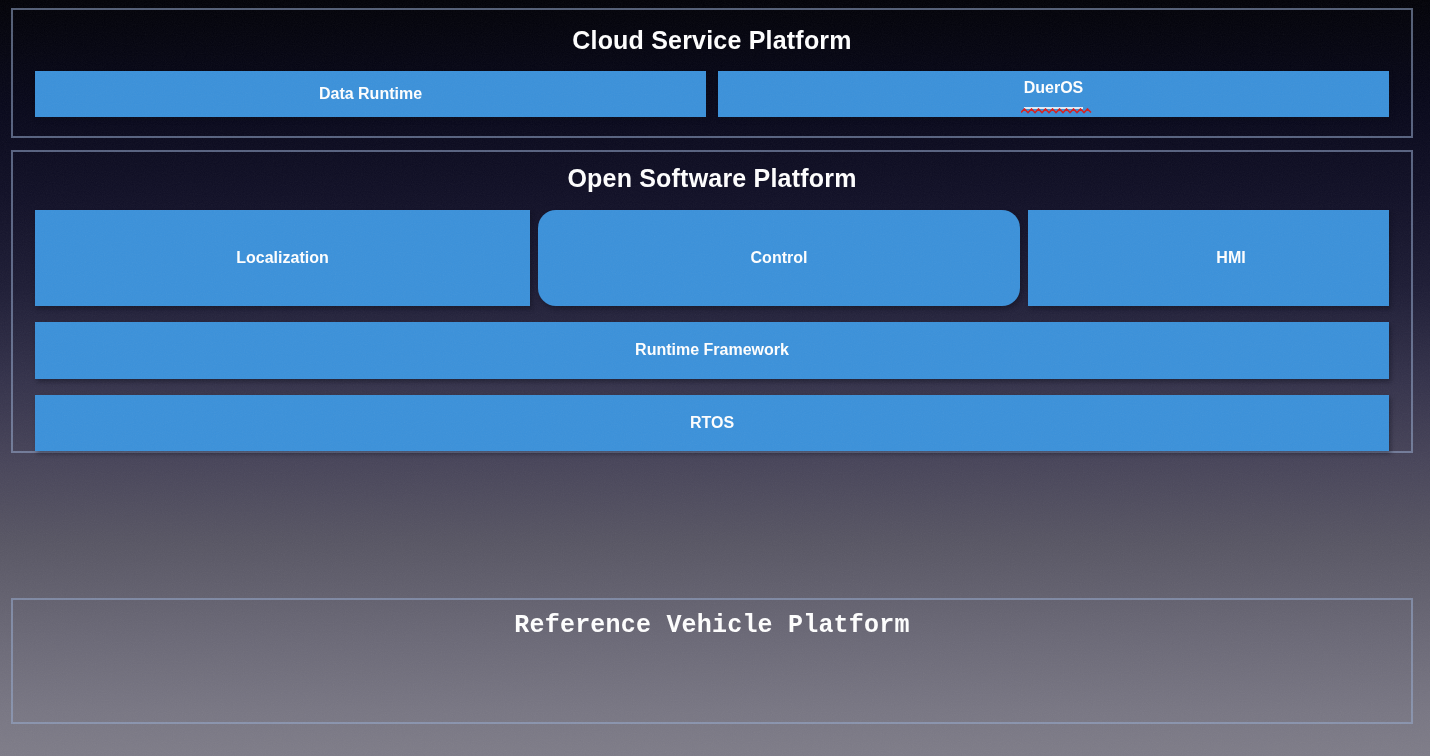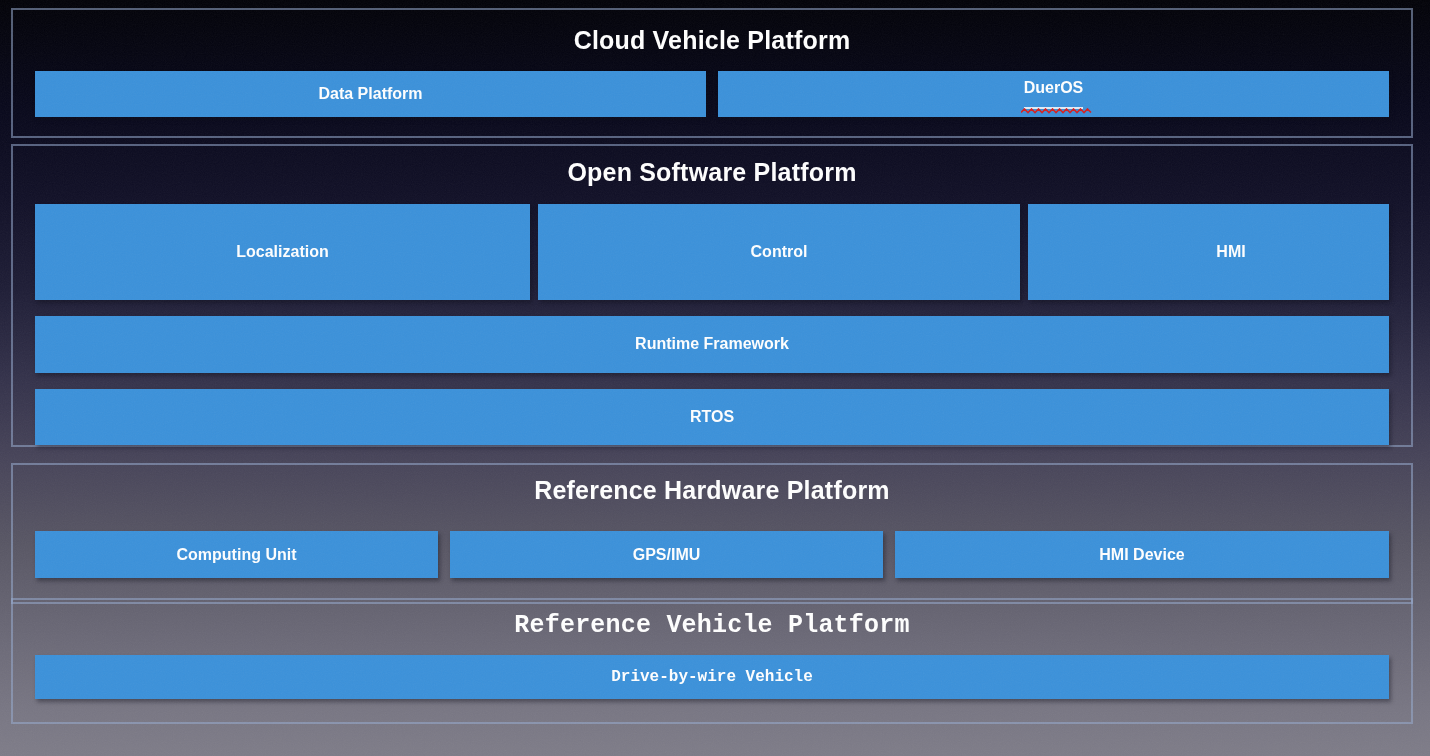--- a/index.html
+++ b/index.html
@@ -35,21 +35,21 @@
     left: 11px;
     width: 1402px;
     border: 2px solid rgba(152, 172, 208, 0.55);
     box-sizing: border-box;
     display: flex;
     flex-direction: column;
     align-items: center;
     z-index: 2;
   }
   #section-cloud    { top: 8px;   height: 130px; }
-  #section-software { top: 144px; height: 303px; }
+  #section-software { top: 150px; height: 303px; }
   #section-hardware { top: 463px; height: 141px; }
   #section-vehicle  { top: 598px; height: 126px; font-family: Liberation Mono, monospace; }
 
   .section-title {
     color: #ffffff;
     font-size: 25px;
     line-height: 26px;
     font-weight: bold;
     letter-spacing: 0.2px;
     text-align: center;
@@ -76,21 +76,21 @@
     box-sizing: border-box;
   }
 
   
   #section-cloud .row { margin-top: 18px; gap: 12px; height: 46px; }
   #section-cloud .blue-box { flex: 1 1 0; }
 
   
   #section-software .modules-row { margin-top: 19px; gap: 8px; height: 99px; }
   #section-software .modules-row .blue-box.w1 { flex: 0 0 495px; }
-  #section-software .modules-row .blue-box.w2 { flex: 0 0 482px; }
+  #section-software .modules-row .blue-box.w2 { flex: 0 0 482px; border-radius: 18px; }
   #section-software .modules-row .blue-box.w3 { flex: 1 1 0; padding-left: 45px; }
   .full-bar { width: 1354px; height: 58px; }
   #section-software .bar-1 { margin-top: 16px; }
   #section-software .bar-2 { margin-top: 16px; }
 
   
   #section-hardware .row { margin-top: 28px; gap: 12px; height: 47px; }
   #section-hardware .blue-box.h1 { flex: 0 0 403px; }
   #section-hardware .blue-box.h2 { flex: 0 0 433px; }
   #section-hardware .blue-box.h3 { flex: 1 1 0; }
@@ -111,24 +111,24 @@
     bottom: -7px;
     pointer-events: none;
   }
 </style>
 </head>
 <body>
 
 <div class="page">
 
   <div class="section" id="section-cloud">
-    <div class="section-title">Cloud Vehicle Platform</div>
+    <div class="section-title">Cloud Service Platform</div>
     <div class="row">
       <div class="blue-box">
-        <span>Data Platform</span>
+        <span>Data Runtime</span>
       </div>
       <div class="blue-box">
         <span class="spellcheck-wrap">
           <span>DuerOS</span>
           <svg class="squiggle" width="72" height="6" viewBox="0 0 72 6">
             <path d="M0 4.5 L3.5 1 L7 4.5 L10.5 1 L14 4.5 L17.5 1 L21 4.5 L24.5 1 L28 4.5 L31.5 1 L35 4.5 L38.5 1 L42 4.5 L45.5 1 L49 4.5 L52.5 1 L56 4.5 L59.5 1 L63 4.5 L66.5 1 L70 4.5" fill="none" stroke="#d7201f" stroke-width="1.6"></path>
           </svg>
         </span>
       </div>
     </div>
@@ -148,40 +148,23 @@
       </div>
     </div>
     <div class="blue-box full-bar bar-1">
       <span>Runtime Framework</span>
     </div>
     <div class="blue-box full-bar bar-2">
       <span>RTOS</span>
     </div>
   </div>
 
-  <div class="section" id="section-hardware">
-    <div class="section-title">Reference Hardware Platform</div>
-    <div class="row">
-      <div class="blue-box h1">
-        <span>Computing Unit</span>
-      </div>
-      <div class="blue-box h2">
-        <span>GPS/IMU</span>
-      </div>
-      <div class="blue-box h3">
-        <span>HMI Device</span>
-      </div>
-    </div>
-  </div>
 
   <div class="section" id="section-vehicle">
     <div class="section-title">Reference Vehicle Platform</div>
-    <div class="blue-box full-bar bar-1">
-      <span>Drive-by-wire Vehicle</span>
-    </div>
   </div>
 
   <svg class="noise" xmlns="http://www.w3.org/2000/svg">
     <filter id="grain">
       <feTurbulence type="fractalNoise" baseFrequency="0.9" numOctaves="2" stitchTiles="stitch"></feTurbulence>
       <feColorMatrix type="saturate" values="0"></feColorMatrix>
     </filter>
     <rect width="100%" height="100%" filter="url(#grain)"></rect>
   </svg>
 

